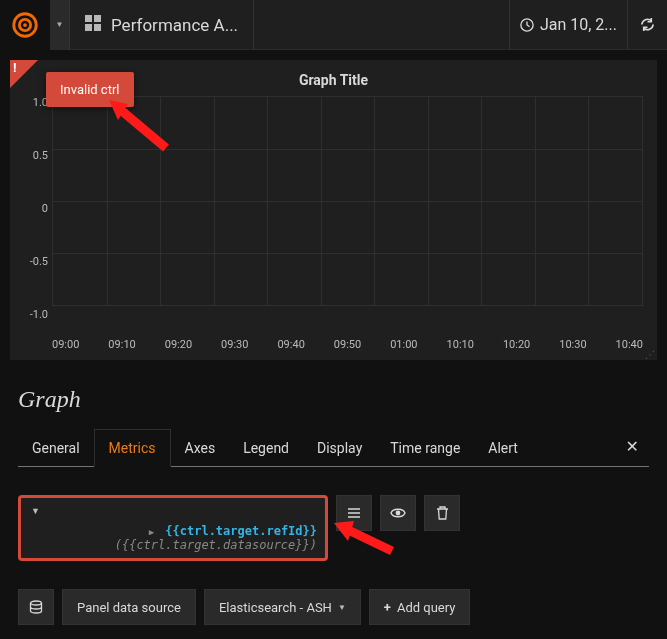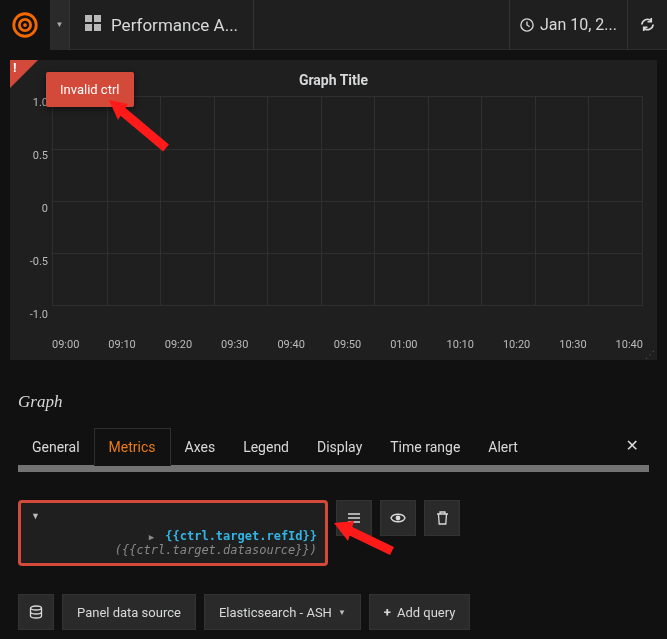--- a/index.html
+++ b/index.html
@@ -165,29 +165,29 @@
     position: absolute;
     pointer-events: none;
     z-index: 50;
   }
 
   
   .editor {
     padding: 10px 18px 20px;
   }
   .editor-title {
-    font-size: 17px;
+    font-size: 24px;
     font-style: italic;
     color: #d8d9da;
-    margin: 12px 0 14px;
+    margin: 6px 0 14px;
     font-family: Georgia, serif;
   }
   .tabs {
     display: flex;
-    border-bottom: 7px solid #737373;
+    border-bottom: 1px solid #737373;
     align-items: flex-end;
   }
   .tab {
     padding: 10px 14px;
     font-size: 14px;
     color: #d8d9da;
     cursor: pointer;
   }
   .tab.active {
     border: 1px solid #2f2f2f;

